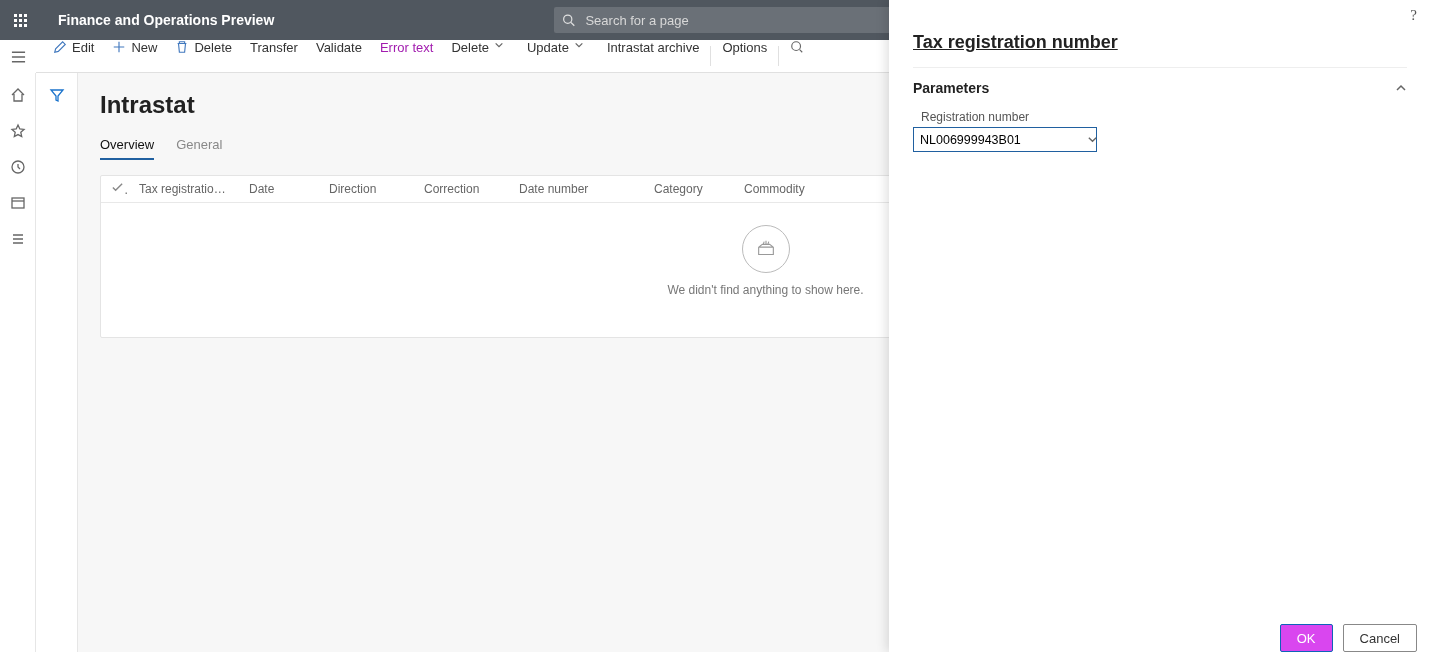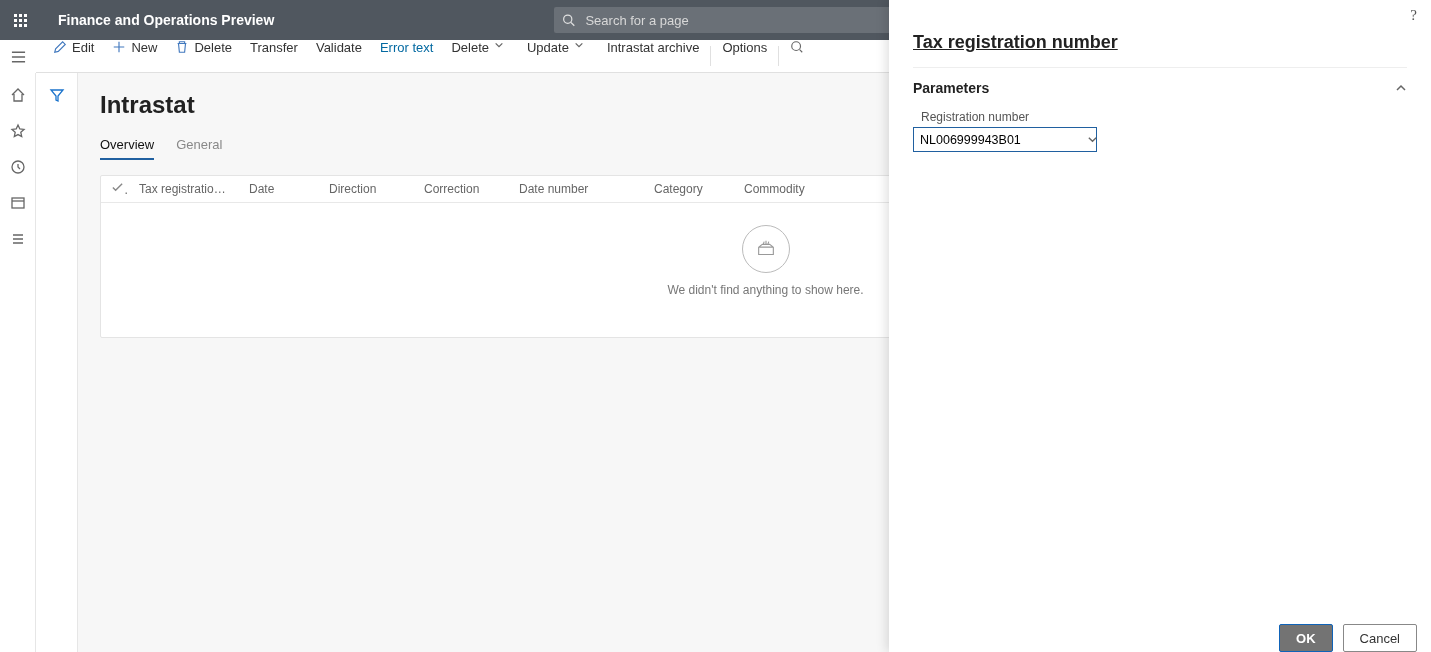--- a/index.html
+++ b/index.html
@@ -11,21 +11,21 @@
   .waffle-grid { display:grid; grid-template-columns:repeat(3,3px); grid-template-rows:repeat(3,3px); gap:2px;}
   .waffle-grid span{ background:#fff; width:3px; height:3px;}
   .app-title { font-weight:600; font-size:14px; margin-left:18px;}
   .search-box { display:flex; align-items:center; background:#6a7077; height:26px; width:360px; border-radius:2px; padding:0 8px; margin-left:280px;}
   .search-box svg { width:14px; height:14px; stroke:#e0e0e0; fill:none; stroke-width:1.5; margin-right:8px;}
   .search-box input { background:transparent; border:none; outline:none; color:#e0e0e0; font-size:13px; width:100%;}
   .search-box input::placeholder{ color:#d8d8d8;}
   
   .cmdbar { height:33px; background:#fff; border-bottom:1px solid #e0e0e0; display:flex; align-items:center; padding-left:44px; gap:0;}
   .cmd { display:flex; align-items:flex-start; padding:0 9px; height:33px; color:#333; cursor:pointer; font-size:13px;}
-  .cmd.disabled { color:#0369a1; cursor:default;}
+  .cmd.disabled { color:#a21caf; cursor:default;}
   .cmd svg { width:14px; height:14px; margin-right:5px; stroke:#4178be; fill:none; stroke-width:1.3;}
   .cmd .chev { width:10px; height:10px; margin-left:5px; stroke:#666; fill:none; stroke-width:1.5;}
   .cmd-sep { width:1px; height:20px; background:#e0e0e0; margin:0 2px;}
   .cmd.search-small svg{ margin:0; stroke:#666;}
   
   .body { flex:1; display:flex; background:#22c55e; overflow:hidden;}
   .leftrail { width:36px; background:#fff; border-right:1px solid #e6e6e6; display:flex; flex-direction:column; align-items:center; padding-top:14px; gap:20px;}
   .leftrail .ico, .filterrail .ico { width:16px; height:16px; stroke:#666; fill:none; stroke-width:1.3; cursor:pointer;}
   .filterrail { width:42px; background:#fff; border-right:1px solid #e6e6e6; display:flex; justify-content:center; padding-top:14px;}
   .filterrail .ico { stroke:#1a73cc;}
@@ -50,21 +50,21 @@
   .section { margin:0 24px; border-top:1px solid #eee;}
   .section-head { display:flex; align-items:center; justify-content:space-between; padding:12px 0 8px; font-weight:600; font-size:14px; color:#222; cursor:pointer;}
   .section-head .chev{ width:12px; height:12px; stroke:#666; fill:none; stroke-width:1.5;}
   .field-label { font-size:12px; color:#555; margin:6px 8px 3px;}
   .combo { display:flex; align-items:center; border:1px solid #2060a0; height:25px; width:184px; background:#fff;}
   .combo input{ border:none; outline:none; padding:0 6px; font-size:12.5px; flex:1;}
   .combo .dd{ width:22px; display:flex; align-items:center; justify-content:center; cursor:pointer;}
   .combo .dd svg{ width:11px; height:11px; stroke:#666; fill:none; stroke-width:1.5;}
   .panel-footer{ margin-top:auto; display:flex; justify-content:flex-end; gap:10px; padding:12px 14px 0;}
   .btn{ height:28px; padding:0 16px; border:1px solid #888; background:#fff; font-size:13px; cursor:pointer; border-radius:2px; display:flex; align-items:center;}
-  .btn.primary{ background:#737373; border-color:#0f63b8; color:#fff;font-weight:bold;}
+  .btn.primary{ background:#d946ef; border-color:#0f63b8; color:#fff;}
   
   .ham-abs { position:absolute; left:0; top:40px; width:36px; height:33px; display:flex; align-items:center; justify-content:center; background:#fff; cursor:pointer;}
   .ham-abs svg{ width:15px; height:12px; stroke:#666; stroke-width:1.5; fill:none;}
 </style>
 </head>
 <body>
 
 <div class="app">
 
   <div class="topbar">

